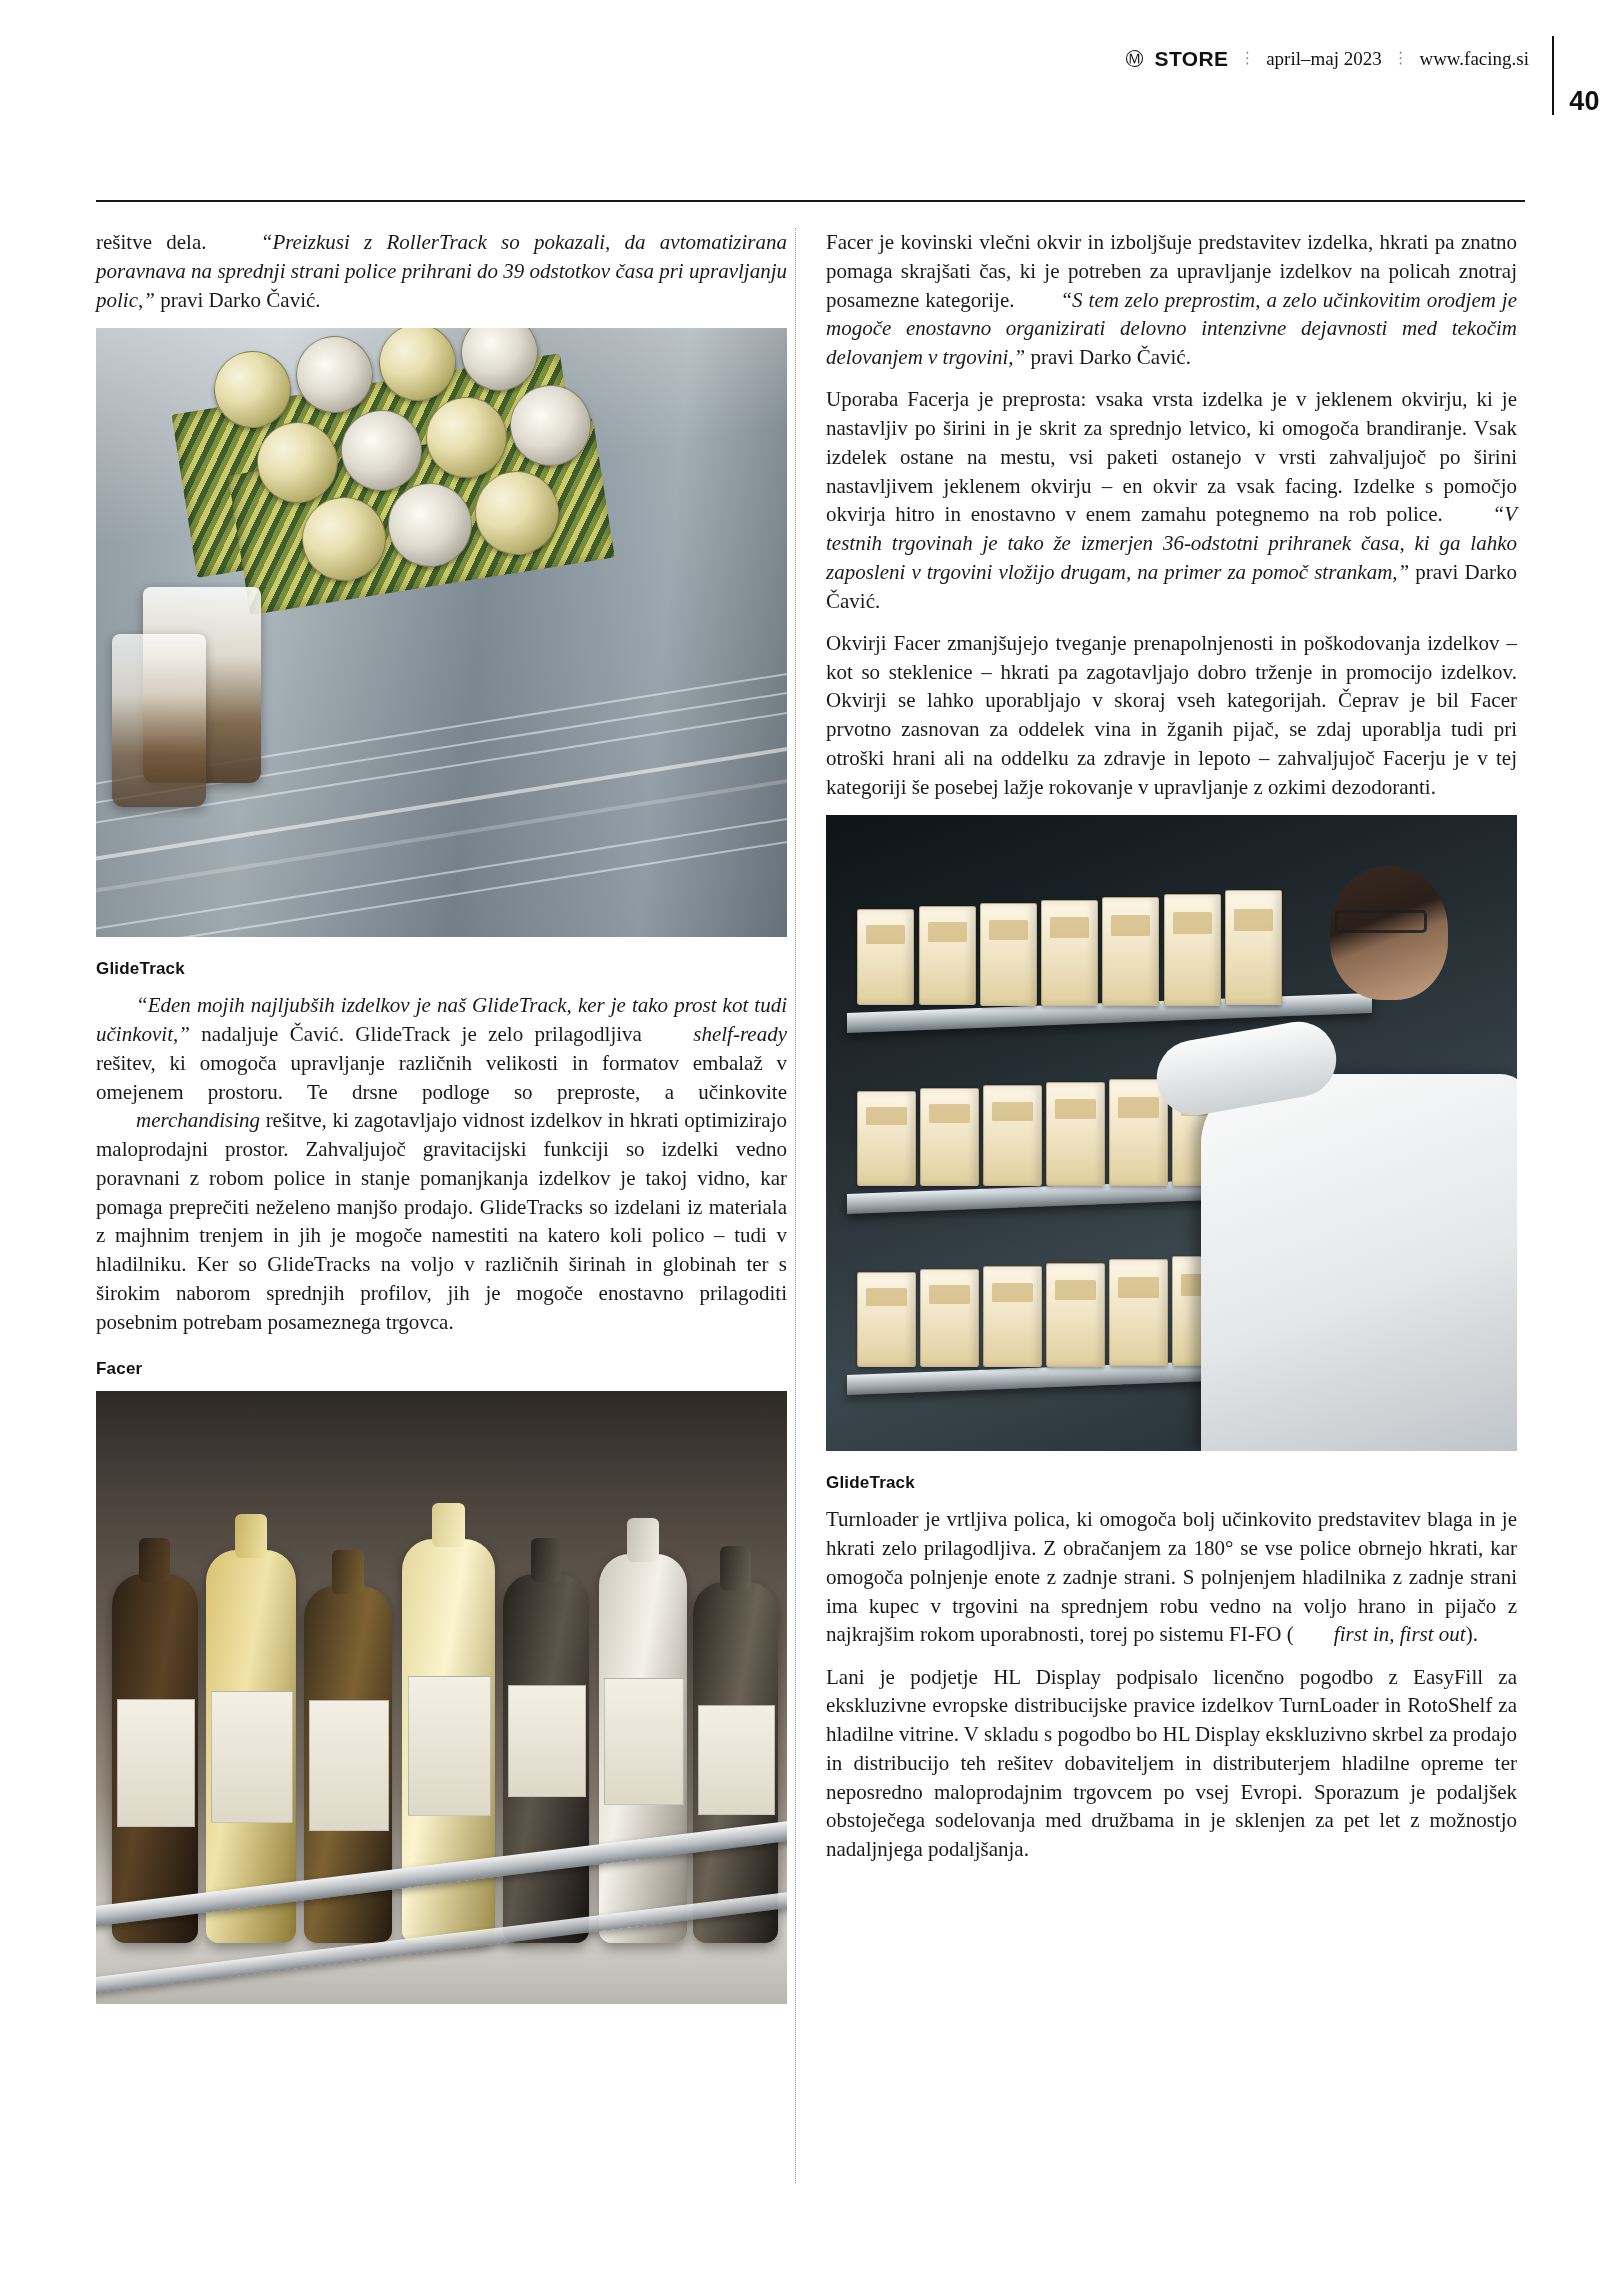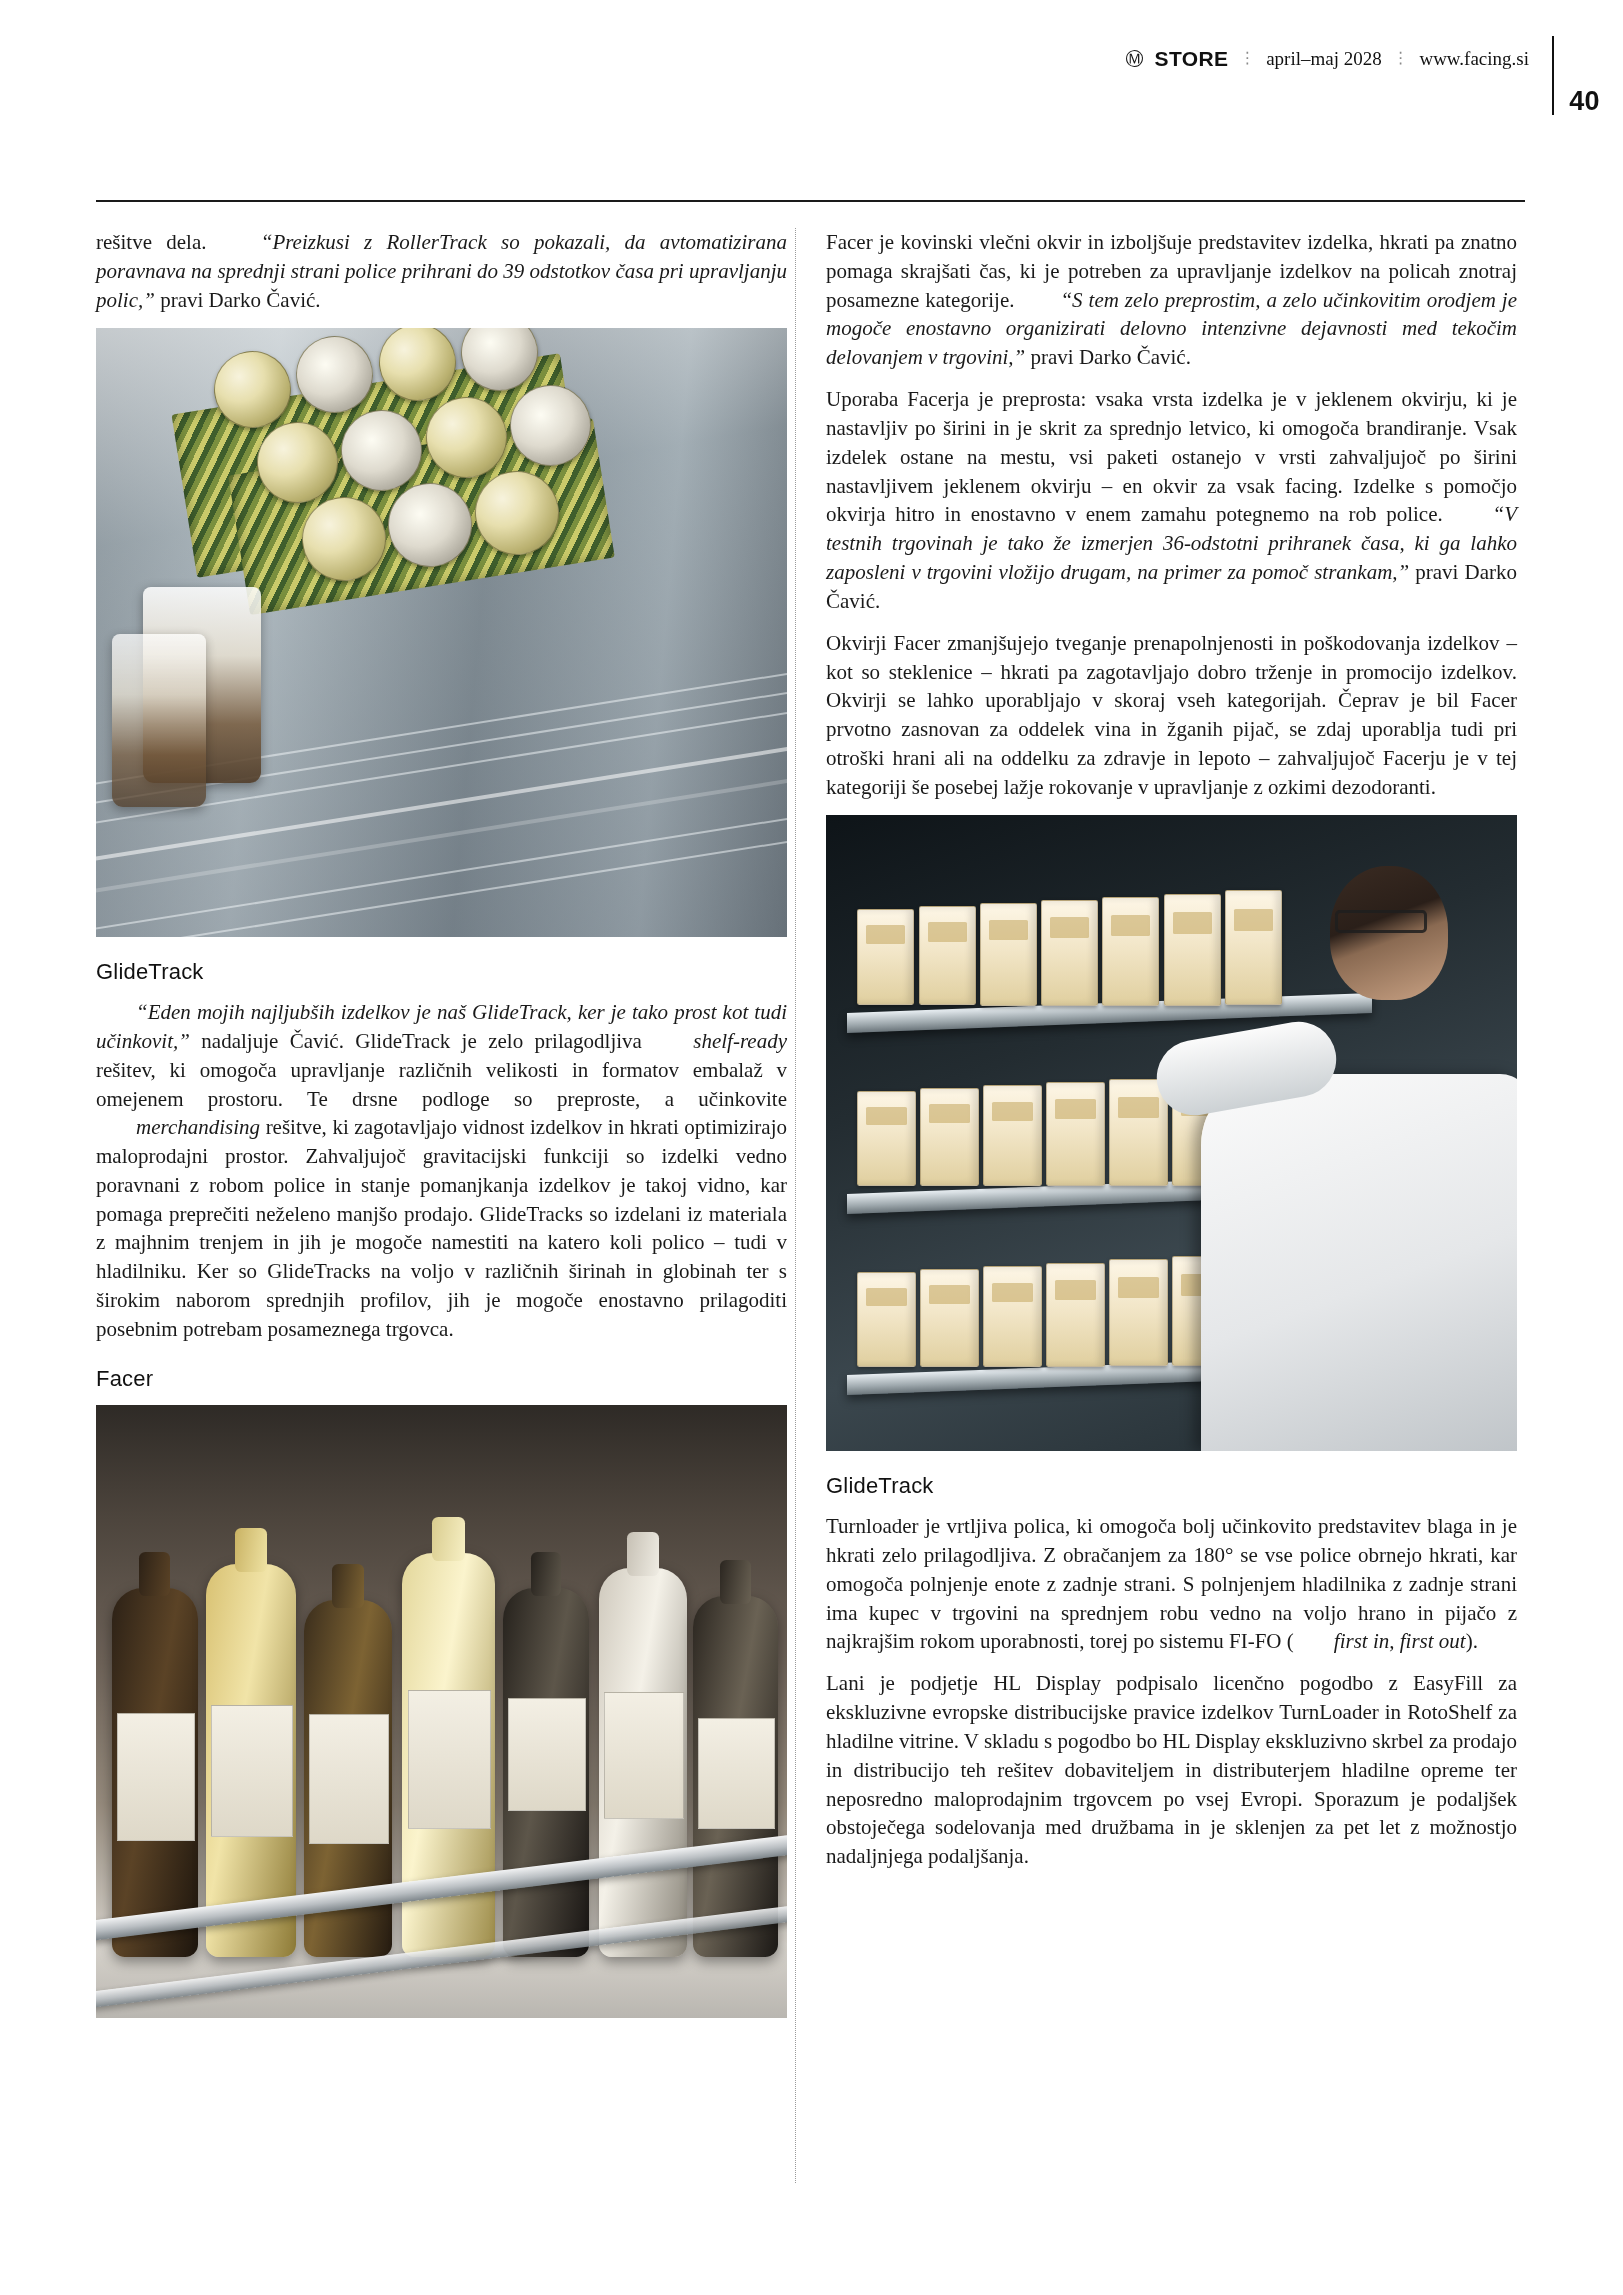--- a/index.html
+++ b/index.html
@@ -113,22 +113,22 @@
     top: 228px;
     width: 0;
     height: 1955px;
     border-left: 1.6px dotted #9a9a9a;
   }
 
   p { margin: 0 0 13.4px 0; }
   .it { font-style: italic; margin-left: 40px; }
   h3.sub {
     font-family: "Liberation Sans", sans-serif;
-    font-weight: normal;
-    font-size: 22px;
+    font-weight: bold;
+    font-size: 17px;
     margin: 20.4px 0 11px 0;
     color: #111;
     letter-spacing: 0.2px;
   }
 
   
   .photo {
     position: relative;
     overflow: hidden;
     background: #cfd3d6;
@@ -272,21 +272,21 @@
 </head>
 <body>
 
 <div class="page">
 
   <div class="header">
     <div class="header-inner">
       <span class="hdr-mark">Ⓜ</span>
       <span class="hdr-store">STORE</span>
       <span class="hdr-sep">⋮</span>
-      <span class="hdr-date">april–maj 2028</span>
+      <span class="hdr-date">april–maj 2023</span>
       <span class="hdr-sep">⋮</span>
       <span class="hdr-url">www.facing.si</span>
     </div>
     <div class="hdr-rule"></div>
     <div class="hdr-page">40</div>
   </div>
 
   <div class="top-rule"></div>
   <div class="divider"></div>
 

